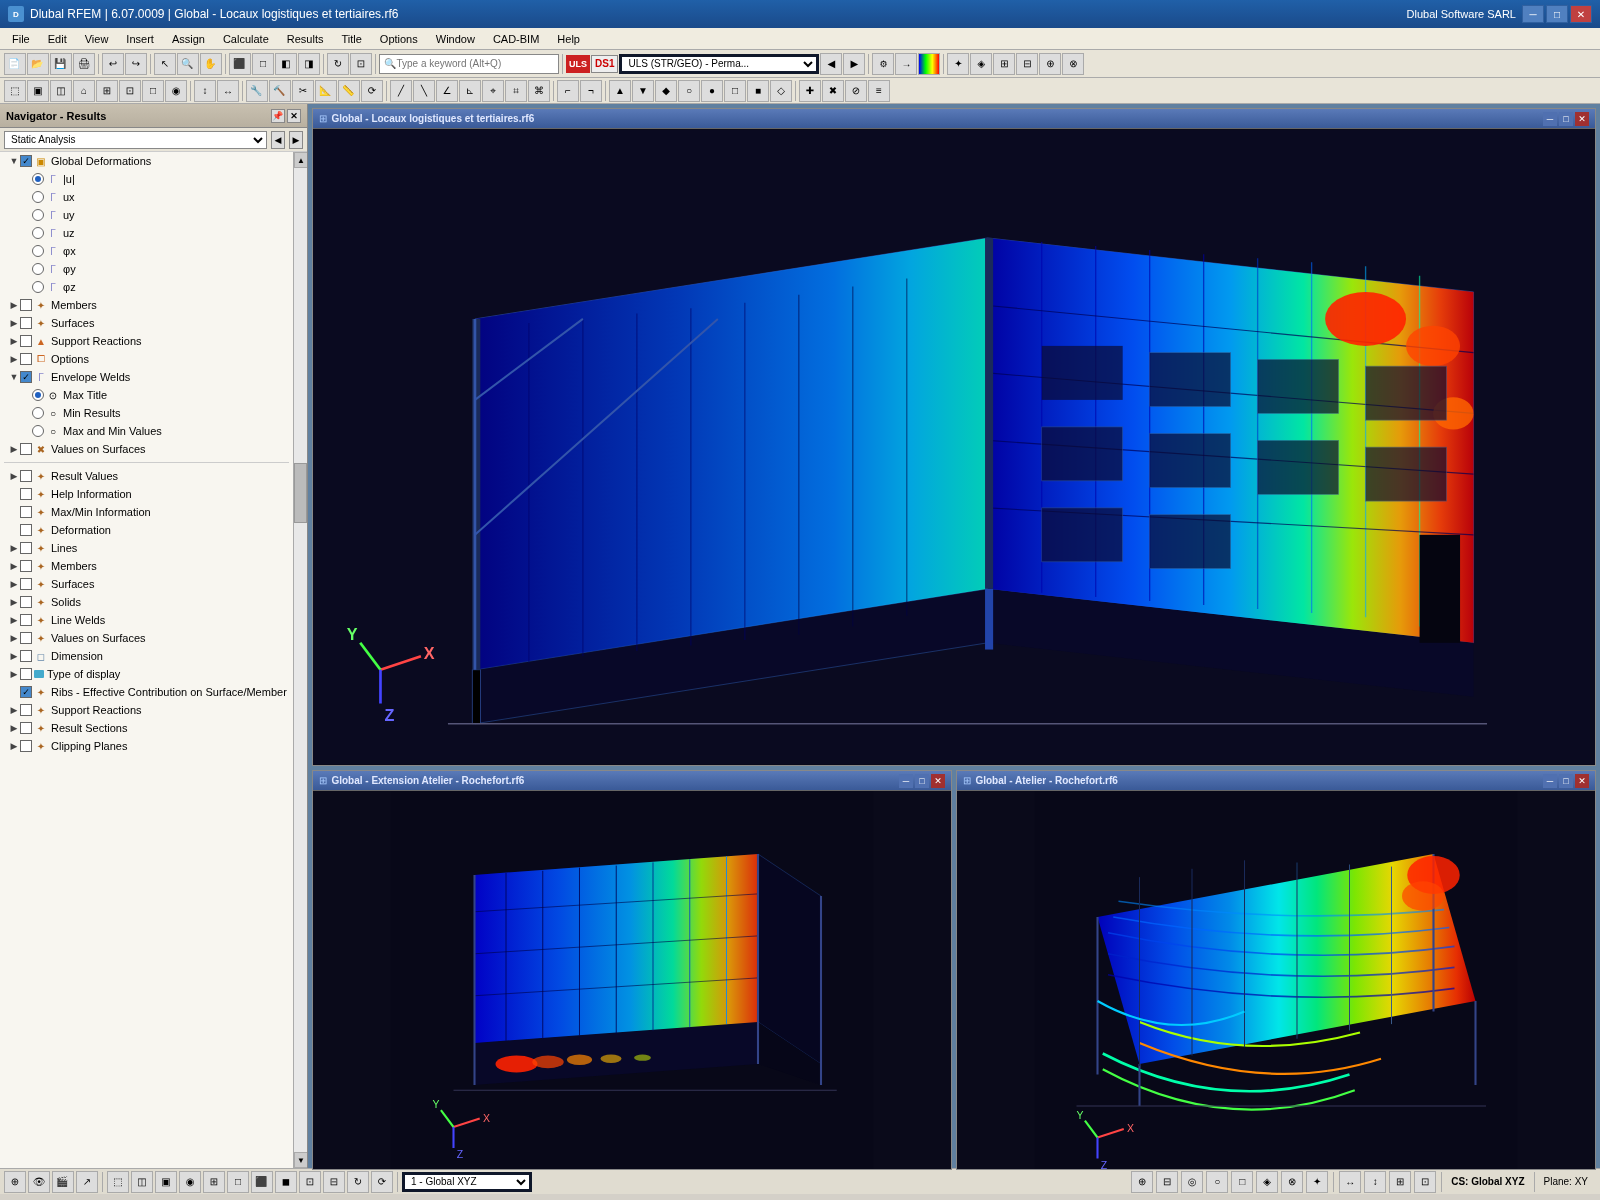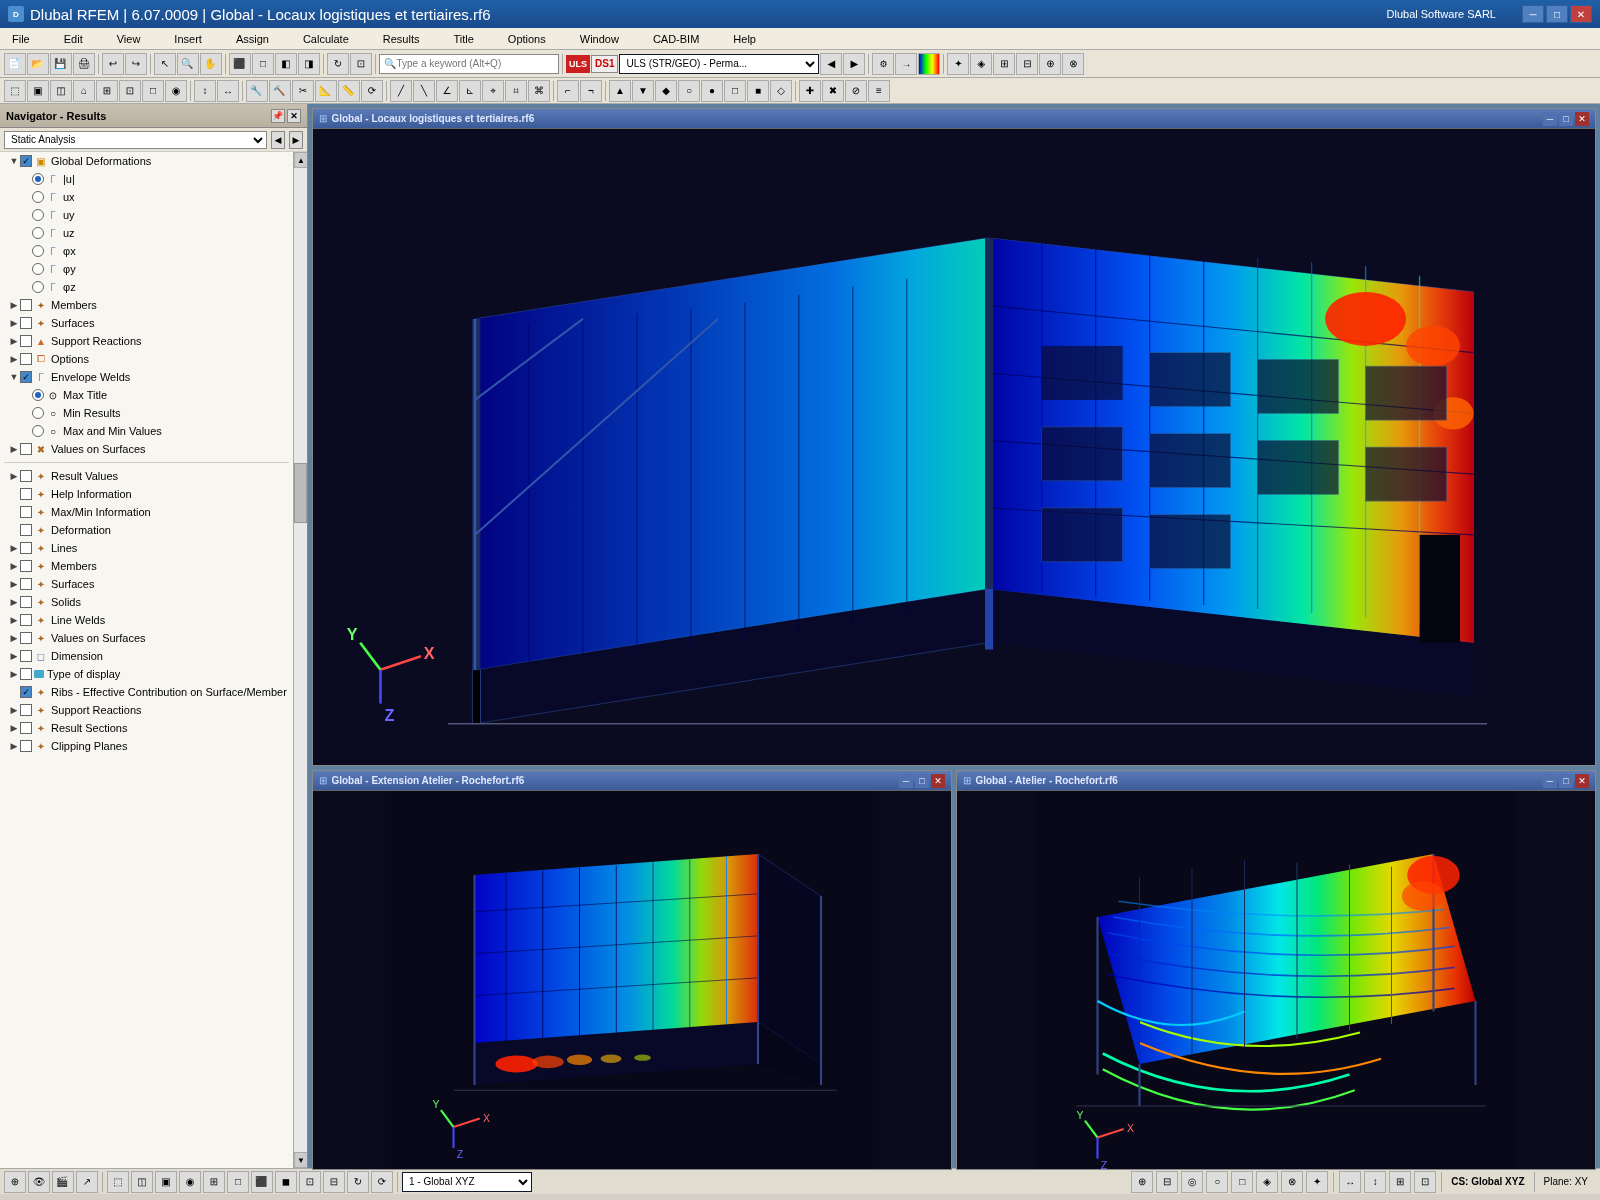--- a/index.html
+++ b/index.html
@@ -60,21 +60,21 @@
     .title-btn.close { background: #c04040; }
 
     
     .menu-bar {
       height: 22px;
       background: #f0ece0;
       display: flex;
       align-items: center;
       padding: 0 4px;
       border-bottom: 1px solid #aaa;
-      gap: 18px;
+      gap: 2px;
     }
     .menu-item {
       padding: 2px 8px;
       cursor: pointer;
       font-size: 11px;
       color: #000;
     }
 
     
     .toolbar {
@@ -111,21 +111,21 @@
     .tb-sep {
       width: 1px;
       height: 20px;
       background: #aaa;
       margin: 0 2px;
       flex-shrink: 0;
     }
     .tb-combo {
       height: 20px;
       font-size: 10px;
-      border: 1px solid #0f172a;
+      border: 3px solid #0f172a;
       background: white;
       padding: 0 2px;
     }
     .tb-red-box {
       background: #cc2020;
       color: white;
       font-weight: bold;
       font-size: 9px;
       padding: 1px 3px;
       height: 18px;
@@ -364,24 +364,24 @@
     }
   </style>
 </head>
 <body>
 
 <div class="title-bar">
   <div class="title-bar-left">
     <div class="title-bar-icon">
       <span style="font-size:8px;font-weight:bold;">D</span>
     </div>
-    <span style="font-size:15px;">Dlubal RFEM | 6.07.0009 | Global - Locaux logistiques et tertiaires.rf6</span>
+    <span style="font-size:12px;">Dlubal RFEM | 6.07.0009 | Global - Locaux logistiques et tertiaires.rf6</span>
   </div>
   <div class="title-bar-left">
-    <span style="font-size:11px;margin-right:20px;">Dlubal Software SARL</span>
+    <span style="font-size:11px;margin-right:0;">Dlubal Software SARL</span>
     <div class="title-bar-controls">
       <div class="title-btn">─</div>
       <div class="title-btn">□</div>
       <div class="title-btn close">✕</div>
     </div>
   </div>
 </div>
 
 <div class="menu-bar">
   <div class="menu-item">File</div>

